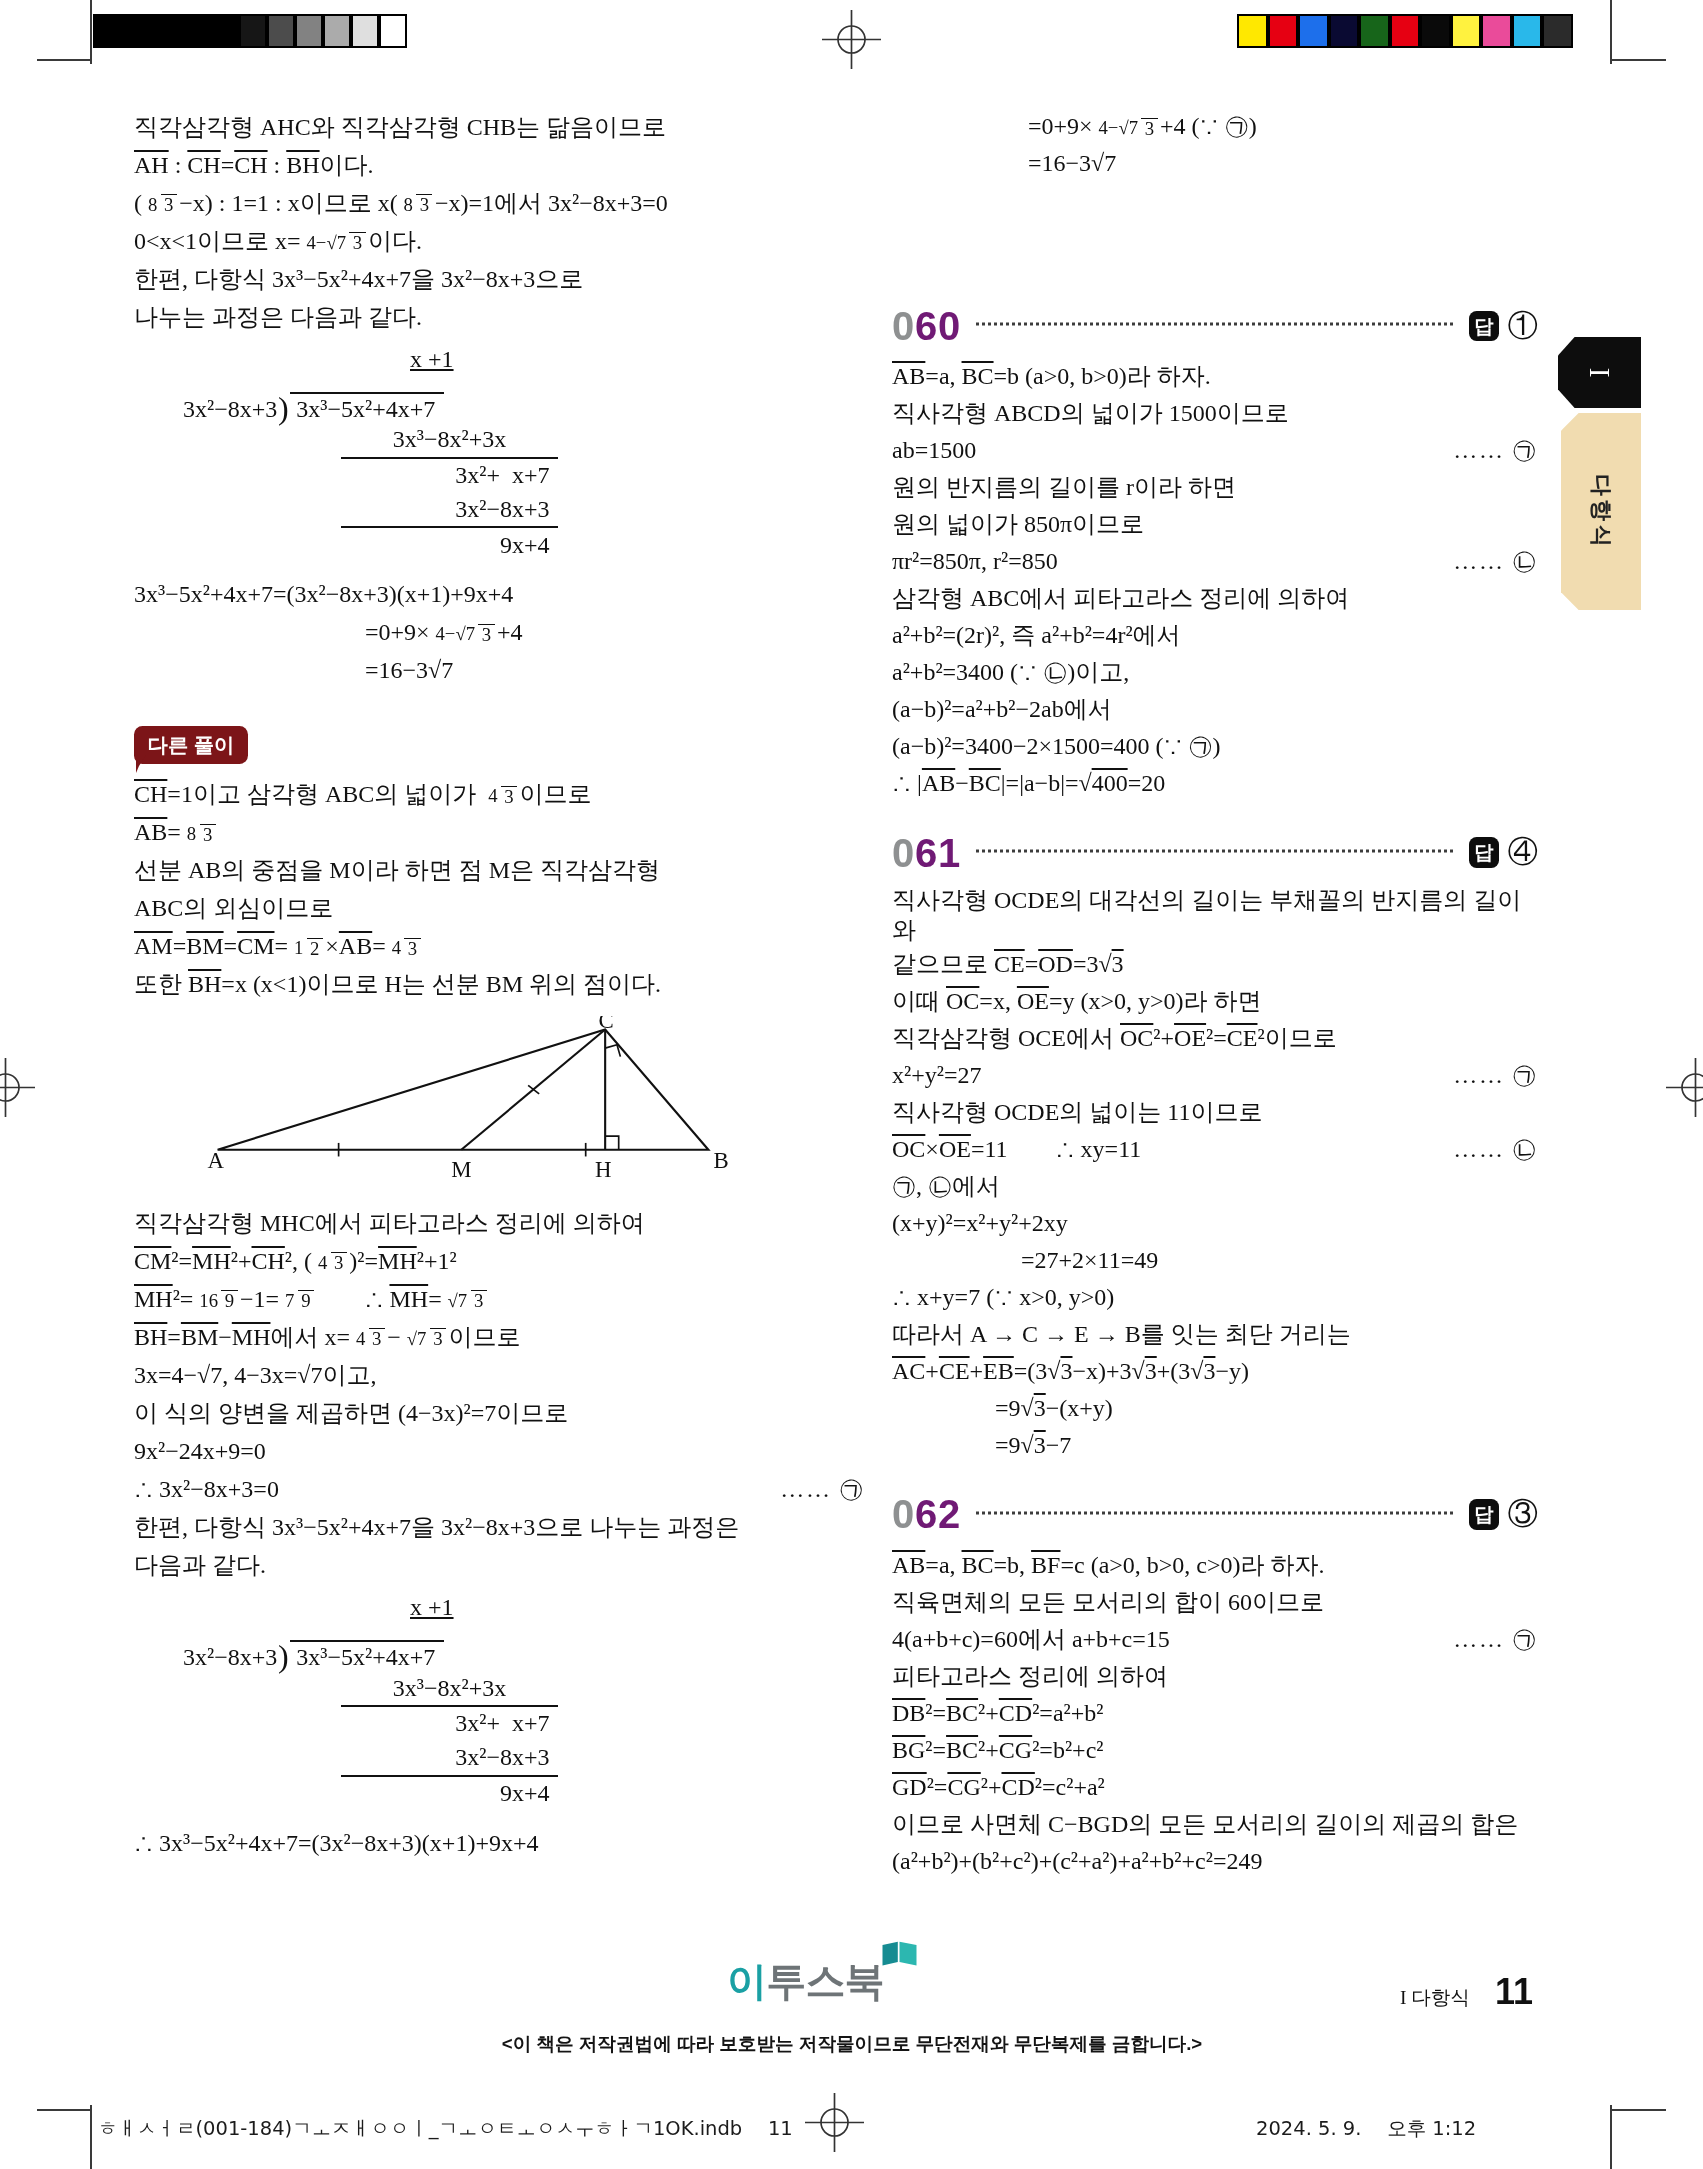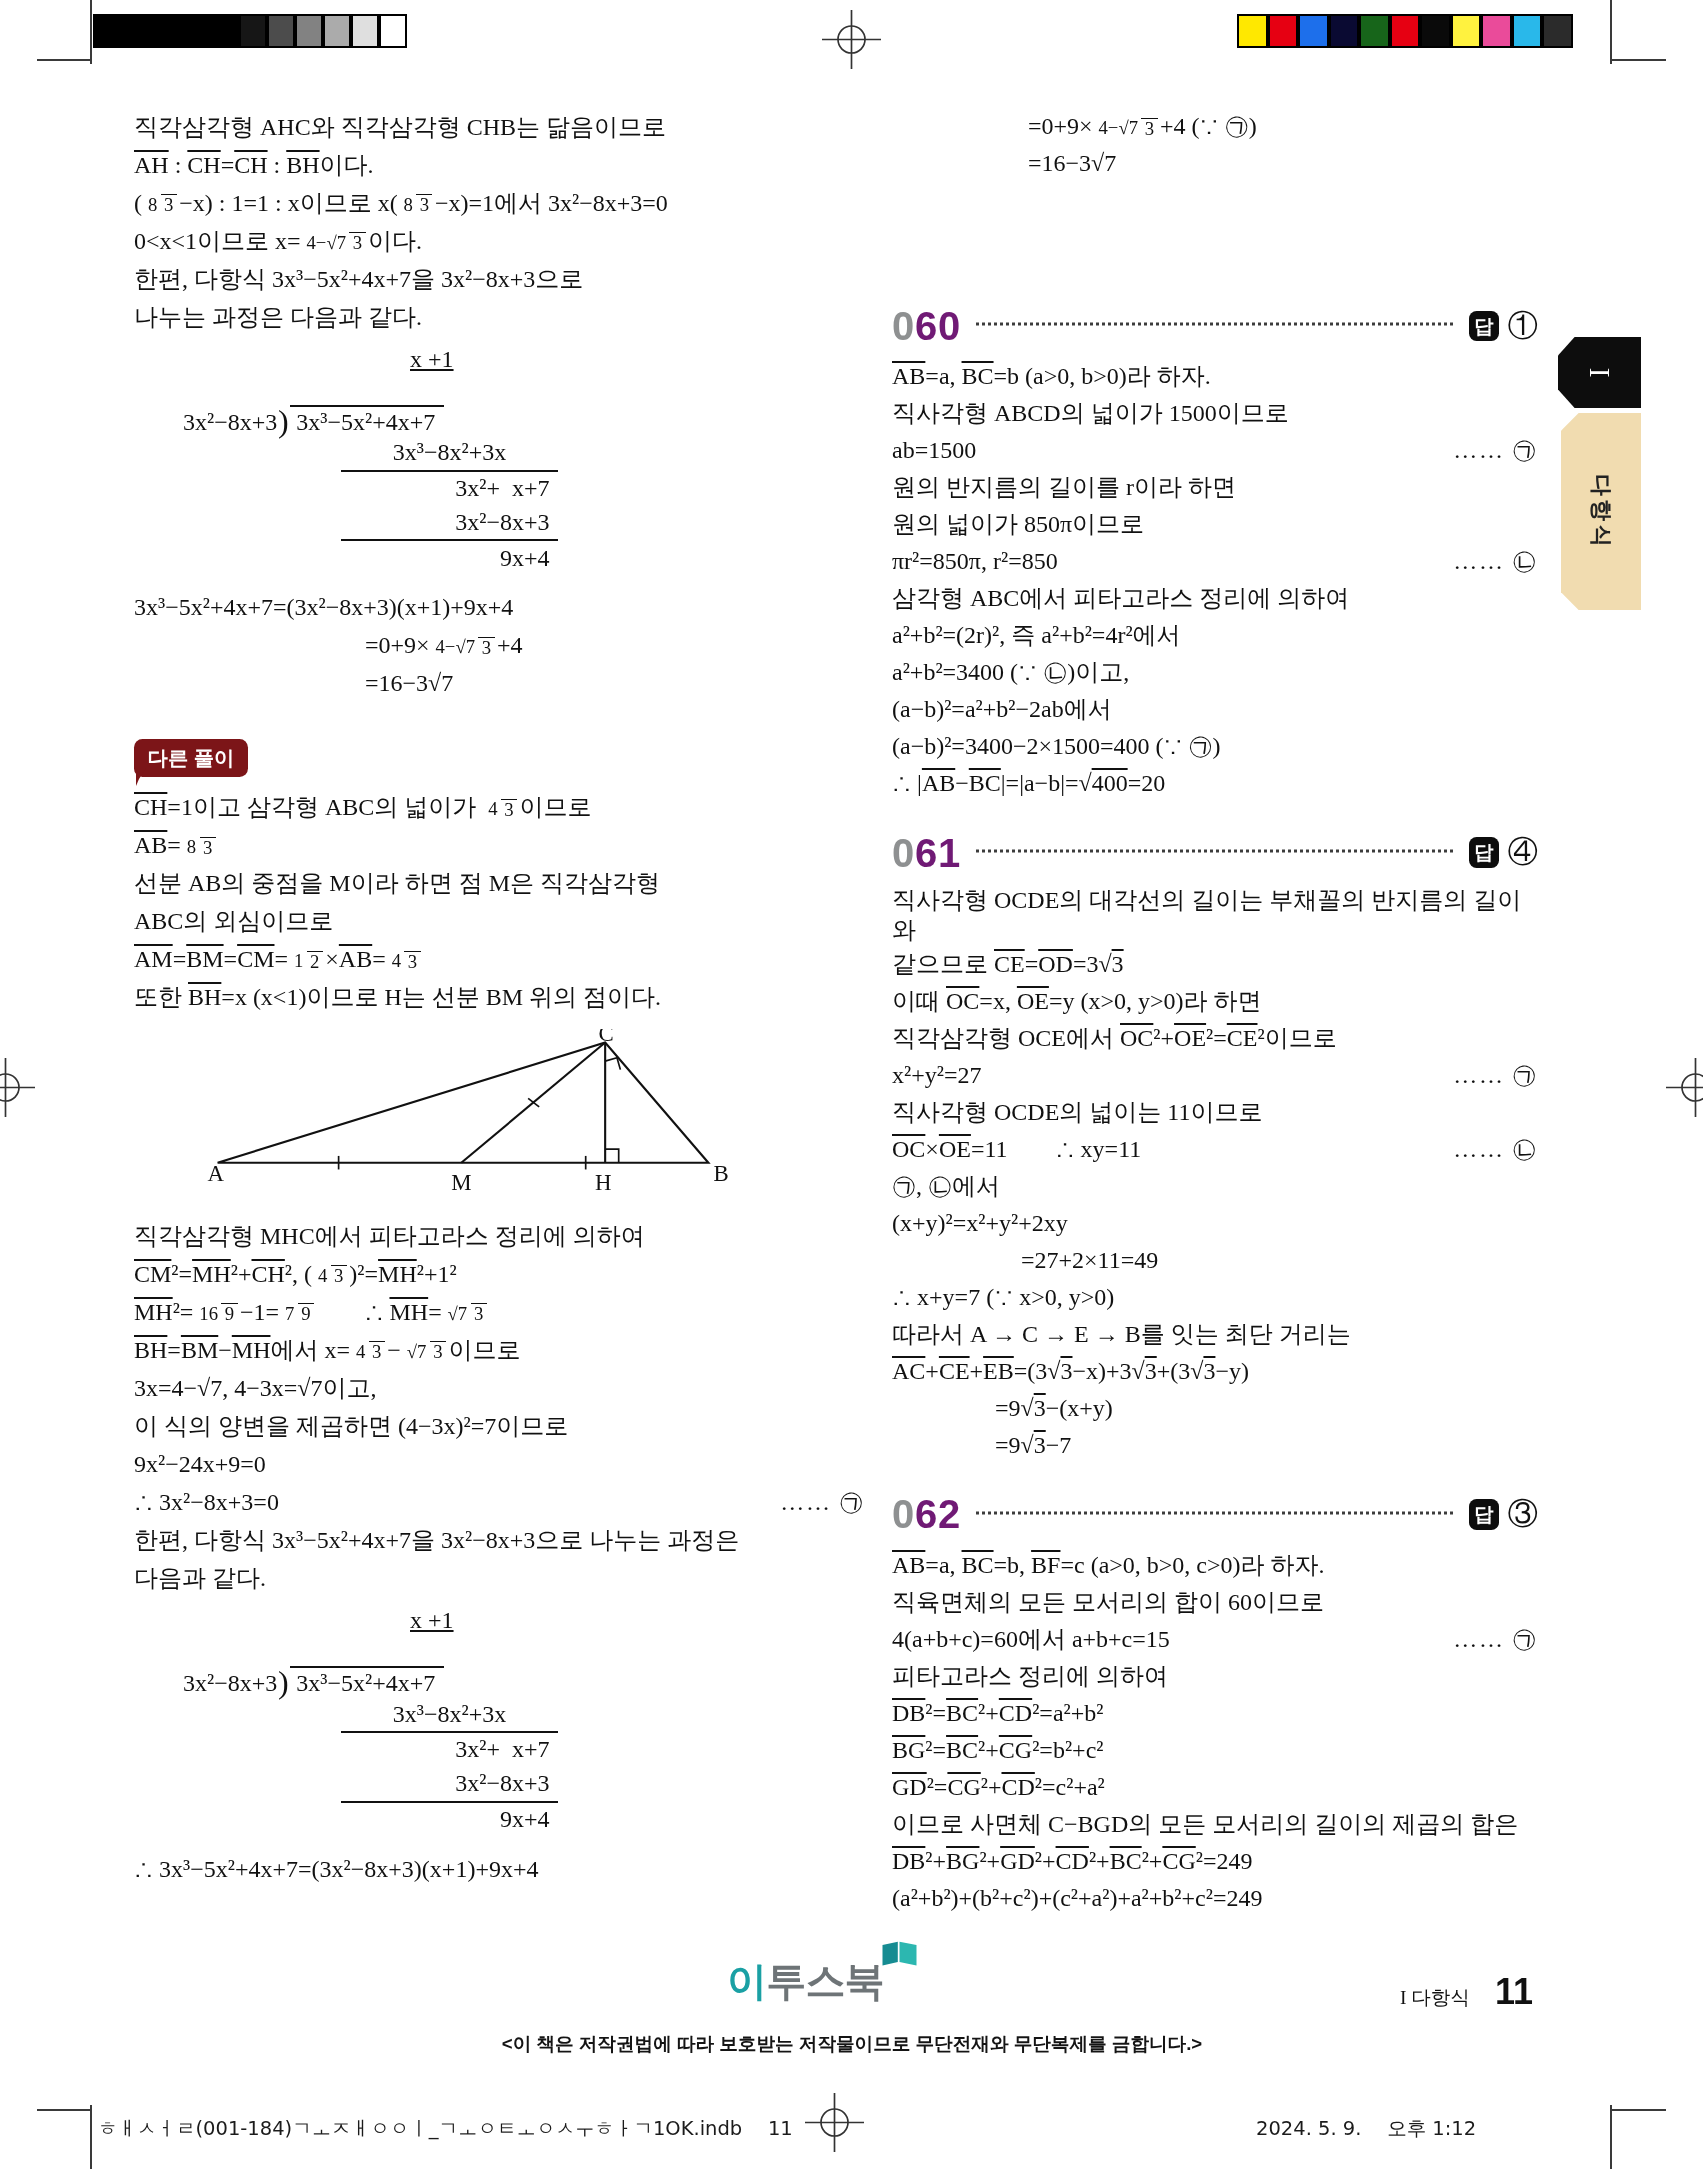--- a/index.html
+++ b/index.html
@@ -28,21 +28,21 @@
         line-height:1.12;vertical-align:middle;margin:1.7px 2.5px;}
   .fn{padding:0 3.4px;}
   .fd{border-top:1.7px solid #111;padding:0 3.4px;}
   .sq{white-space:nowrap;}
   .rad{text-decoration:overline;text-decoration-thickness:1.7px;}
   
   .ldiv{margin:10.2px 0 13.6px 49px;font-size:24px;width:max-content;}
   .ld-q{padding-left:227px;margin-bottom:19px;text-decoration:underline;}
   .ld-top{display:flex;align-items:flex-end;}
   .ld-par{font-size:32px;line-height:0.9;margin:0 0.8px;}
-  .ld-dvd{border-top:2.1px solid #111;padding:1.7px 8.5px 0 6.8px;margin-top:13px;}
+  .ld-dvd{border-top:2.1px solid #111;padding:1.7px 8.5px 0 6.8px;}
   .ld-sub{width:217px;margin-left:158px;padding:3.4px 8.5px;box-sizing:border-box;}
   .ld-r1{text-align:center;border-bottom:2.1px solid #111;}
   .ld-r2{text-align:right;}
   .ld-r3{text-align:right;border-bottom:2.1px solid #111;}
   .ld-r4{text-align:right;}
   
   .alt-badge{display:inline-block;position:relative;background:#7c1518;color:#fff;
              font:700 20.3px "Liberation Sans",sans-serif;padding:5.1px 13.6px;border-radius:8.5px;
              margin:36px 0 12px 0;}
   .alt-badge::after{content:"";position:absolute;left:1.7px;bottom:-9.3px;width:0;height:0;
@@ -490,23 +490,20 @@
           <div class="mline">
             <span class="mbody"><span class="ol">BG</span>²=<span class="ol">BC</span>²+<span class="ol">CG</span>²=b²+c²</span>
           </div>
           <div class="mline">
             <span class="mbody"><span class="ol">GD</span>²=<span class="ol">CG</span>²+<span class="ol">CD</span>²=c²+a²</span>
           </div>
           <div class="mline">
             <span class="mbody">이므로 사면체 C−BGD의 모든 모서리의 길이의 제곱의 합은</span>
           </div>
           <div class="mline">
-            <span class="mbody"><span class="ol">DB</span>²+<span class="ol">BG</span>²+<span class="ol">GD</span>²+<span class="ol">CD</span>²+<span class="ol">BC</span>²+<span class="ol">CG</span>²=249</span>
-          </div>
-          <div class="mline">
             <span class="mbody">(a²+b²)+(b²+c²)+(c²+a²)+a²+b²+c²=249</span>
           </div>
         </div>
     </section>
   </div>
 
   <div class="logo">
     <span class="logo-text"><span class="logo-i">이</span><span class="logo-rest">투스북</span></span>
     <svg class="logo-book" width="41" height="34" viewBox="0 0 48 40">
       <path d="M4 6 L22 2 L22 26 L4 30 Z" fill="#168c92"></path>

